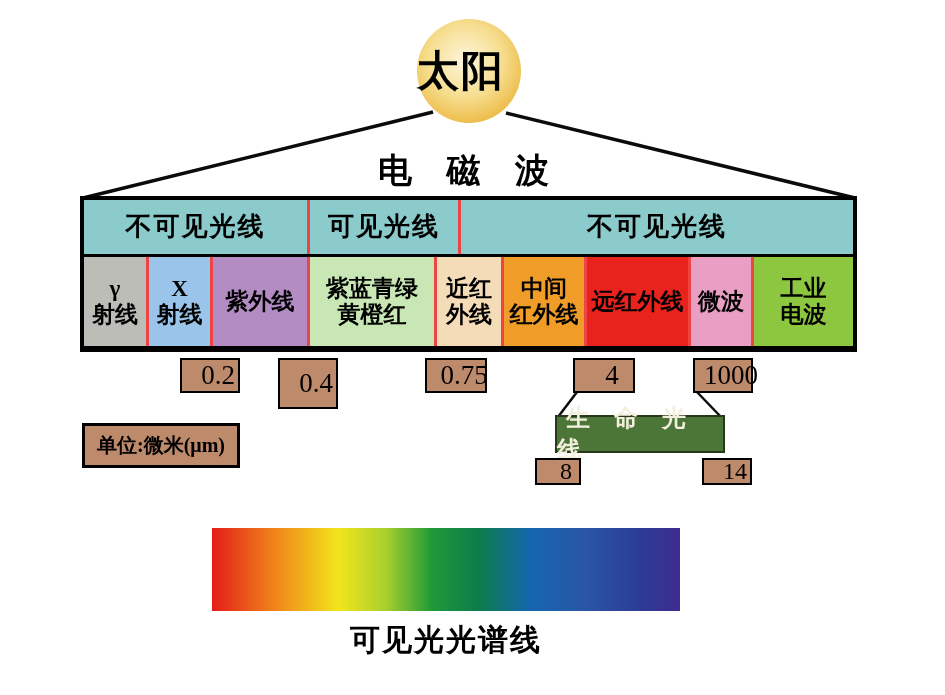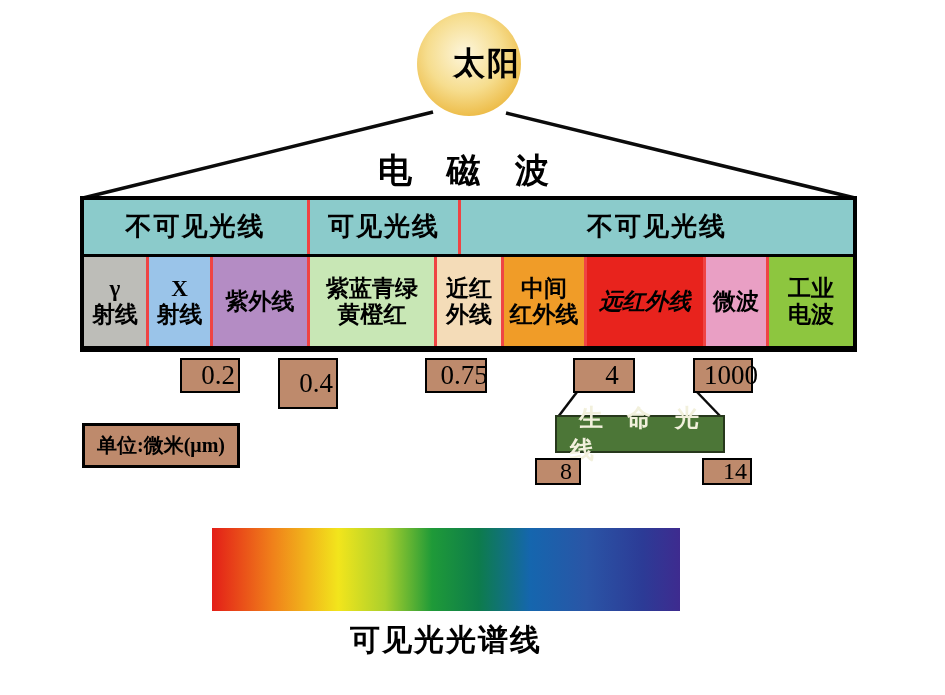--- a/index.html
+++ b/index.html
@@ -7,24 +7,24 @@
     position:relative;
     width:945px;height:695px;
     background:#ffffff;
     font-family:"Liberation Serif","DejaVu Serif",serif;
     color:#000;
     overflow:hidden;
   }
   .abs{position:absolute;}
   
   #sun{
-    left:417px;top:12px;width:104px;height:104px;
+    left:417px;top:19px;width:104px;height:104px;
     border-radius:50%;
-    display:flex;align-items:center;justify-content:flex-end;
-    font-size:32px;font-weight:bold;letter-spacing:2px;
+    display:flex;align-items:center;justify-content:flex-start;
+    font-size:42px;font-weight:bold;letter-spacing:2px;
   }
   
   #title{
     left:350px;top:148px;width:240px;
     text-align:center;
     font-size:34px;font-weight:bold;letter-spacing:13px;
     white-space:nowrap;
   }
   
   #spec-table{
@@ -64,21 +64,20 @@
     font-size:20px;font-weight:bold;
   }
   
   #life-box{
     left:555px;top:415px;width:170px;height:38px;
     border:2px solid #27381c;box-sizing:border-box;
     display:flex;align-items:center;justify-content:center;
     font-size:24px;font-weight:bold;letter-spacing:9px;
     color:#f2f0dc;
     text-indent:9px;
-    padding-left:13px;
   }
   
   #rainbow{
     left:212px;top:528px;width:468px;height:83px;
   }
   #caption{
     left:212px;top:620px;width:468px;
     text-align:center;
     font-size:30px;font-weight:bold;letter-spacing:2px;
   }
@@ -113,21 +112,21 @@
 射线</div>
       <div class="t-cell" style="width: 64px; background-color: rgb(154, 196, 233);">X
 射线</div>
       <div class="t-cell" style="width: 97px; background-color: rgb(180, 140, 196);">紫外线</div>
       <div class="t-cell" style="width: 127px; background-color: rgb(200, 231, 181);">紫蓝青绿
 黄橙红</div>
       <div class="t-cell" style="width: 67px; background-color: rgb(244, 220, 184);">近红
 外线</div>
       <div class="t-cell" style="width: 83px; background-color: rgb(240, 156, 40);">中间
 红外线</div>
-      <div class="t-cell" style="width: 119px; background-color: rgb(232, 35, 29); font-style: italic;">远红外线</div>
+      <div class="t-cell" style="width: 104px; background-color: rgb(232, 35, 29);">远红外线</div>
       <div class="t-cell" style="width: 63px; background-color: rgb(233, 159, 196);">微波</div>
       <div class="t-cell" style="flex: 1 1 0%; background-color: rgb(141, 198, 63);">工业
 电波</div>
     </div>
   </div>
 
   <div class="marker abs" style="left: 180px; top: 358px; width: 60px; height: 35px; background-color: rgb(190, 138, 108);">0.2</div>
   <div class="marker abs" style="left: 278px; top: 358px; width: 60px; height: 51px; background-color: rgb(190, 138, 108);">0.4</div>
   <div class="marker abs" style="left: 425px; top: 358px; width: 62px; height: 35px; background-color: rgb(190, 138, 108);">0.75</div>
   <div class="marker abs" style="left: 573px; top: 358px; width: 62px; height: 35px; background-color: rgb(190, 138, 108);">4</div>

